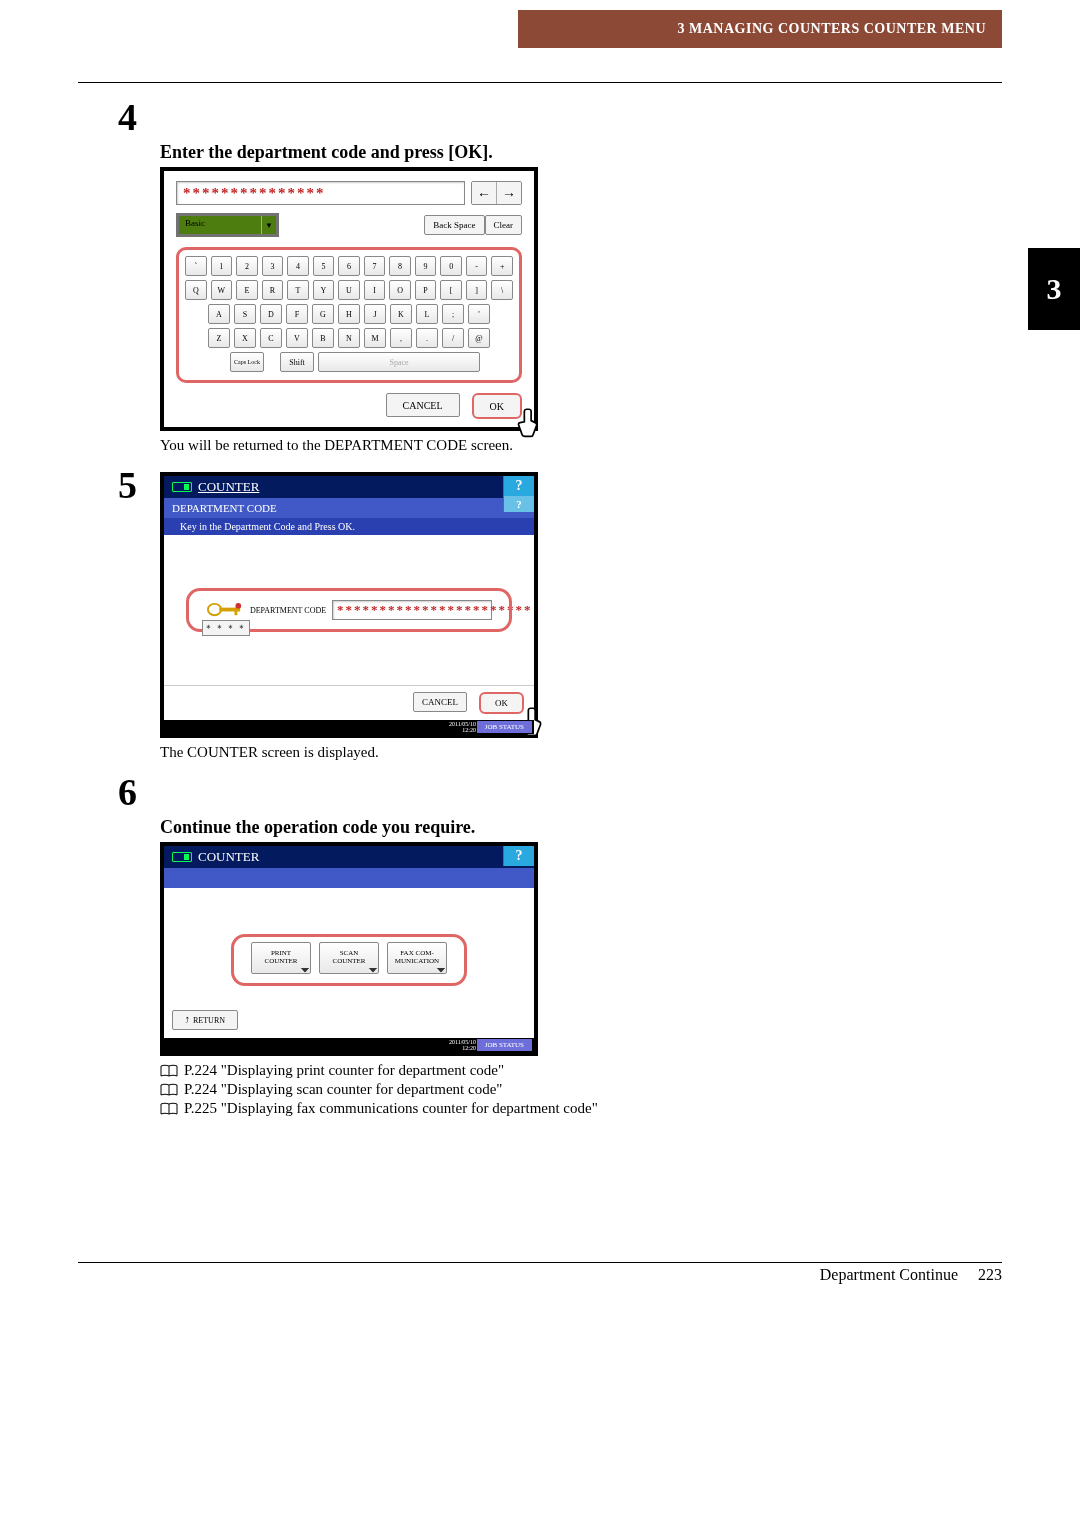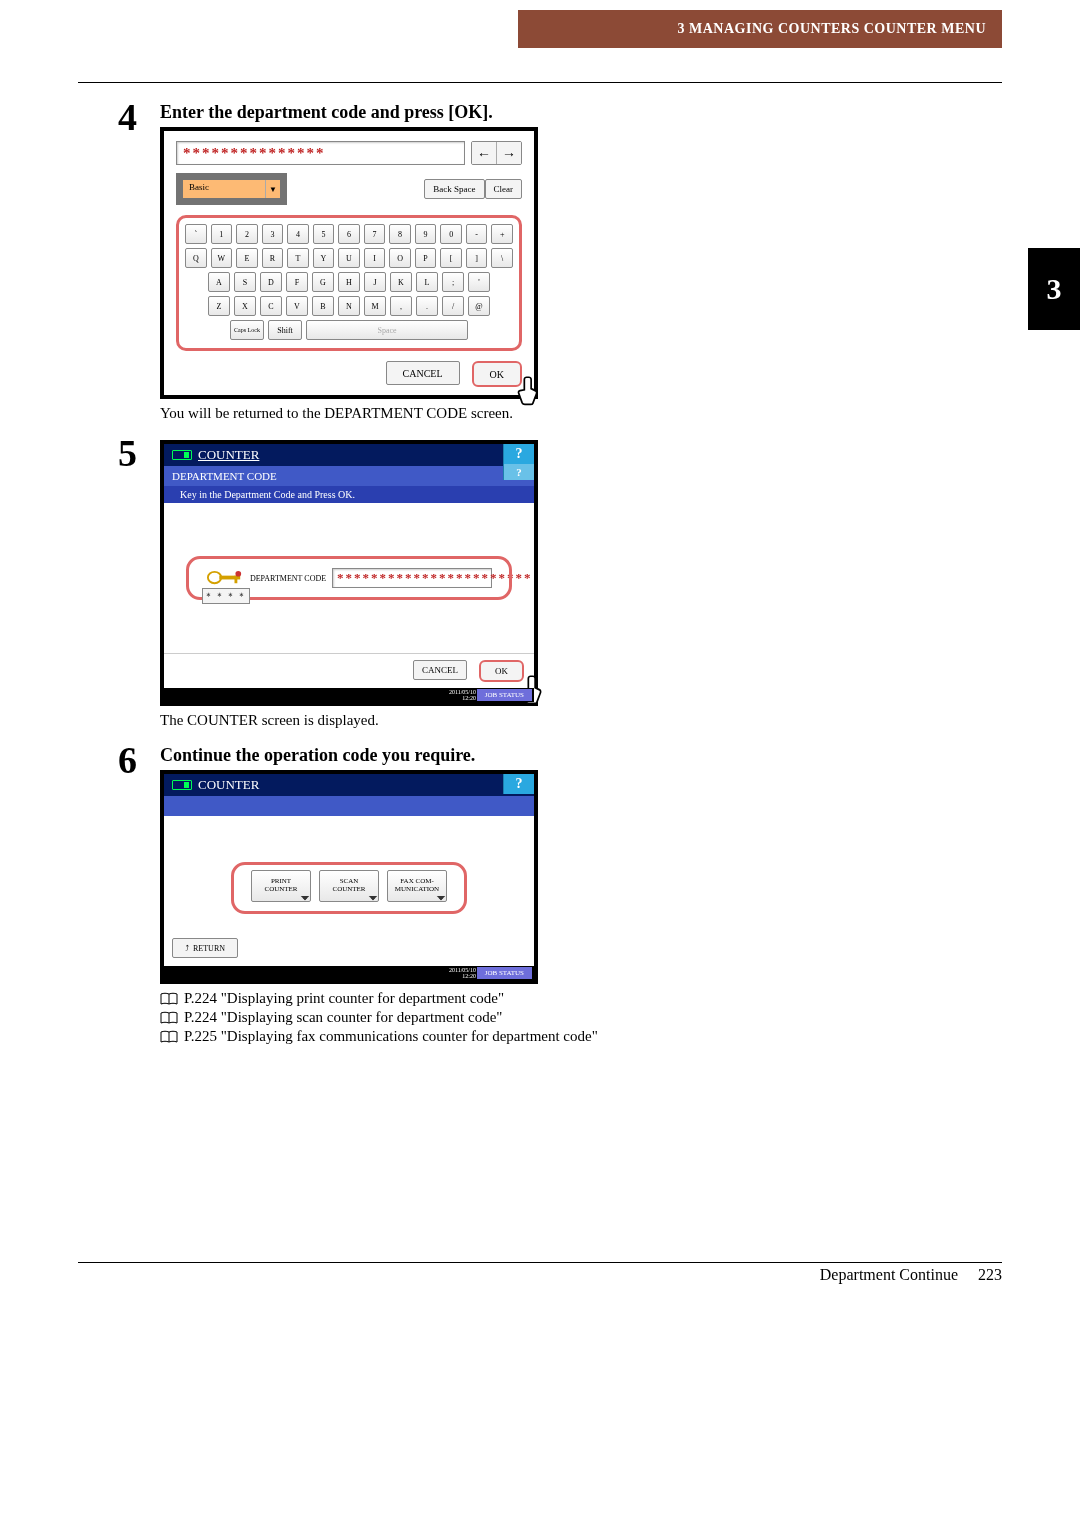--- a/index.html
+++ b/index.html
@@ -75,20 +75,21 @@
     width: 42px;
     flex: 0 0 42px;
     line-height: 1;
     margin-top: -4px;
   }
   .step-body { flex: 1; }
   .step-title {
     font-size: 18px;
     font-weight: bold;
     margin-bottom: 4px;
+    margin-top: 40px;
   }
   .step-note {
     font-size: 15px;
     margin: 6px 0 10px 0;
   }
   .shot-wrap { margin: 2px 0 6px 0; }
 
   
   .shot {
     display: inline-block;
@@ -168,24 +169,24 @@
   }
   .kb-arrow + .kb-arrow { border-left:1px solid #aaa; }
   .kb-second-row {
     display: flex;
     align-items: center;
     justify-content: space-between;
     margin-bottom: 10px;
   }
   .kb-dropdown {
     display: flex;
-    border: 7px solid #737373;
+    border: 3px solid #737373;
     height: 18px;
     font-size: 9px;
-    background: #fdba74;
+    background: #4d7c0f;
   }
   .kb-dropdown .dd-label { padding: 2px 6px; width: 70px; text-align:left; }
   .kb-dropdown .dd-arrow { width: 14px; border-left:1px solid #aaa; display:flex; align-items:center; justify-content:center; font-size:8px; }
   .kb-btn {
     height: 18px;
     font-size: 9px;
     padding: 0 8px;
     border: 1px solid #888;
     background: #f4f4f4;
     display: inline-flex;
@@ -201,21 +202,21 @@
   }
   .kb-row { display:flex; gap:4px; margin-bottom:4px; justify-content:center; }
   .key {
     width: 20px; height: 18px;
     border: 1px solid #888;
     background: linear-gradient(#fff,#e8e8e8);
     font-size: 8px;
     display: flex; align-items: center; justify-content: center;
     border-radius: 2px;
   }
-  .key.wide { width: 32px; }
+  .key.wide { width: 32px; margin-left: 12px; }
   .key.space { width: 160px; color:#aaa; }
   .kb-footer {
     display: flex;
     justify-content: flex-end;
     gap: 12px;
     margin-top: 10px;
     position: relative;
     height: 26px;
   }
   .kb-footer .kb-btn { height: 22px; font-size: 10px; padding: 0 16px; }

